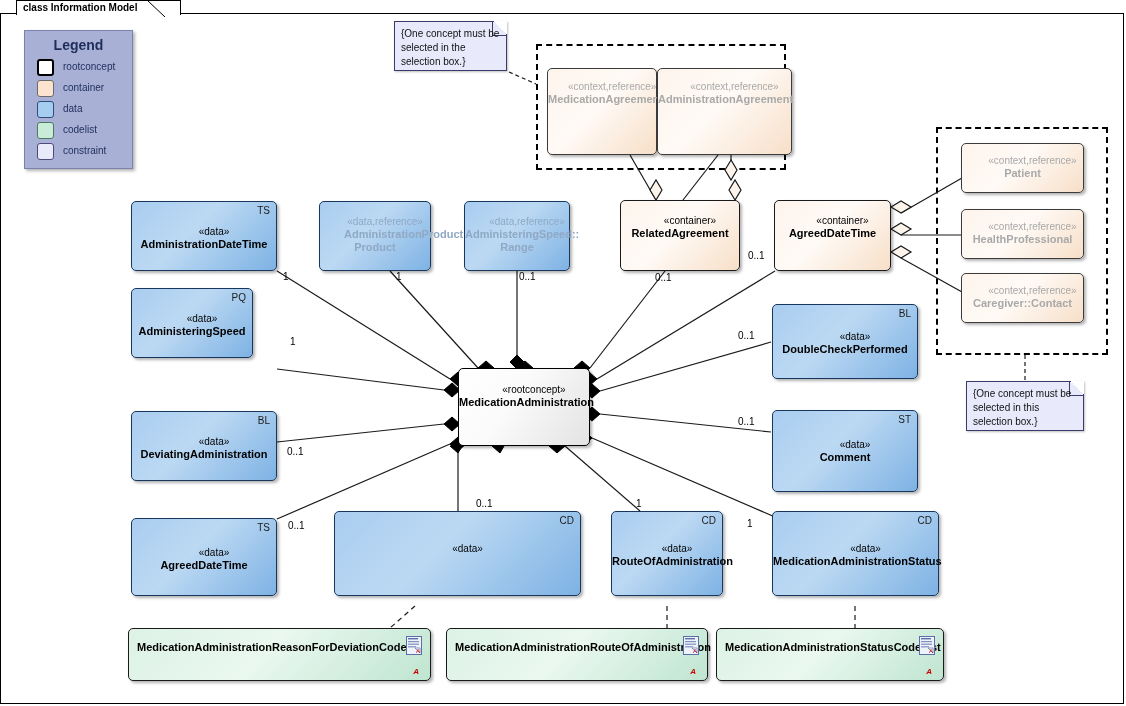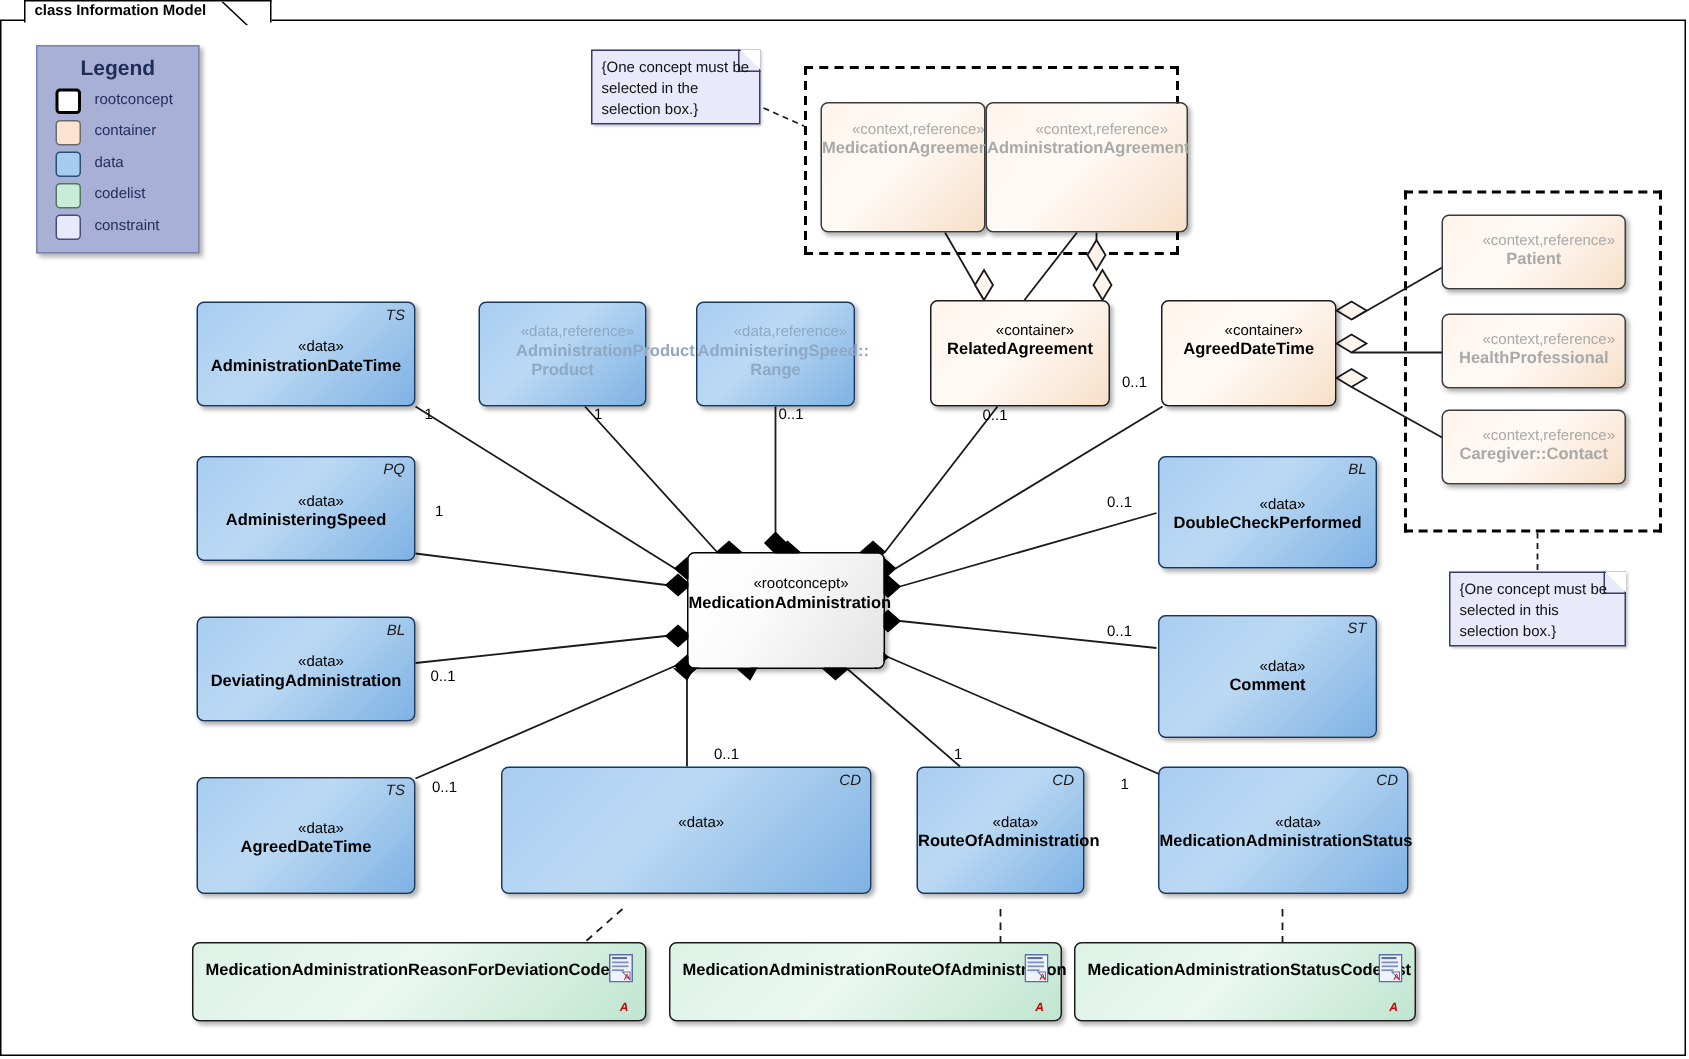--- a/index.html
+++ b/index.html
@@ -14,21 +14,21 @@
   #titletab .tt-slant{position:absolute;left:130px;top:0;width:22px;height:16px;overflow:hidden;}
 
   
   svg#wires{position:absolute;left:0;top:0;width:1126px;height:706px;pointer-events:none;z-index:5;}
 
   
   .node{position:absolute;box-sizing:border-box;border:1px solid #000;border-radius:5px;
         box-shadow:2px 2px 3px rgba(0,0,0,0.30);z-index:10;}
   .node .stereo{position:absolute;left:0;right:0;text-align:center;font-size:10px;line-height:13px;margin-left:20px;}
   .node .nm{position:absolute;left:0;right:0;text-align:center;font-size:11px;font-weight:bold;line-height:13px;}
-  .node .tcorner{position:absolute;right:6px;top:3px;font-size:10px;font-style:italic;color:#1a1a1a;}
+  .node .tcorner{position:absolute;right:6px;top:3px;font-size:10px;color:#1a1a1a;}
 
   
   .k-root{background:linear-gradient(125deg,#ffffff 0%,#fbfbfb 40%,#e3e3e3 100%);border:1px solid #000;}
   .k-container{background:linear-gradient(135deg,#fdf4ec 0%,#fffaf6 45%,#f7dfc8 100%);border:1px solid #1a1a1a;}
   .k-data{background:linear-gradient(135deg,#a9cdf0 0%,#bcd9f3 42%,#7eb2e4 100%);border:1px solid #17375e;}
   .k-codelist{background:linear-gradient(135deg,#ddf2e5 0%,#eaf8f0 45%,#bfe5d0 100%);border:1px solid #1a1a1a;}
   .k-ref{background:linear-gradient(135deg,#fdf4ec 0%,#fffaf6 45%,#f7dfc8 100%);border:1px solid #3b3b3b;}
   .k-ref .stereo,.k-ref .nm{color:#a9a9a9;}
   .k-refdata{background:linear-gradient(135deg,#a9cdf0 0%,#bcd9f3 42%,#7eb2e4 100%);border:1px solid #17375e;}
   .k-refdata .stereo,.k-refdata .nm{color:#8fa8c4;}
@@ -183,21 +183,21 @@
     <div class="lg-row" style="top:91px;">
       <span class="lg-swatch" style="background:#c9ecd8;border:1px solid #4b7a60;"></span>
       <span class="lg-label">codelist</span>
     </div>
     <div class="lg-row" style="top:112px;">
       <span class="lg-swatch" style="background:#e8eafb;border:1px solid #4b4b7a;"></span>
       <span class="lg-label">constraint</span>
     </div>
   </div>
 
-  <div class="note" style="left:394px;top:33px;width:113px;height:50px;">
+  <div class="note" style="left:394px;top:21px;width:113px;height:50px;">
     <span class="fold"></span>
     <span class="ntxt">{One concept must be selected in the selection box.}</span>
   </div>
 
   <div class="note" style="left:966px;top:381px;width:118px;height:50px;">
     <span class="fold"></span>
     <span class="ntxt">{One concept must be selected in this selection box.}</span>
   </div>
 
   <div class="node k-ref" style="left:547px;top:68px;width:110px;height:87px;">
@@ -246,21 +246,21 @@
     <div class="nm" style="top:26px;padding-left:24px;">AdministrationProduct::</div>
     <div class="nm" style="top:39px;">Product</div>
   </div>
 
   <div class="node k-refdata" style="left:464px;top:201px;width:106px;height:70px;">
     <div class="stereo" style="top:13px;">«data,reference»</div>
     <div class="nm" style="top:26px;">AdministeringSpeed::</div>
     <div class="nm" style="top:39px;">Range</div>
   </div>
 
-  <div class="node k-data" style="left:131px;top:304px;width:146px;height:70px;">
+  <div class="node k-data" style="left:131px;top:288px;width:122px;height:70px;">
     <span class="tcorner">PQ</span>
     <div class="stereo" style="top:23px;">«data»</div>
     <div class="nm" style="top:36px;">AdministeringSpeed</div>
   </div>
 
   <div class="node k-data" style="left:131px;top:411px;width:146px;height:70px;">
     <span class="tcorner">BL</span>
     <div class="stereo" style="top:23px;">«data»</div>
     <div class="nm" style="top:36px;">DeviatingAdministration</div>
   </div>

